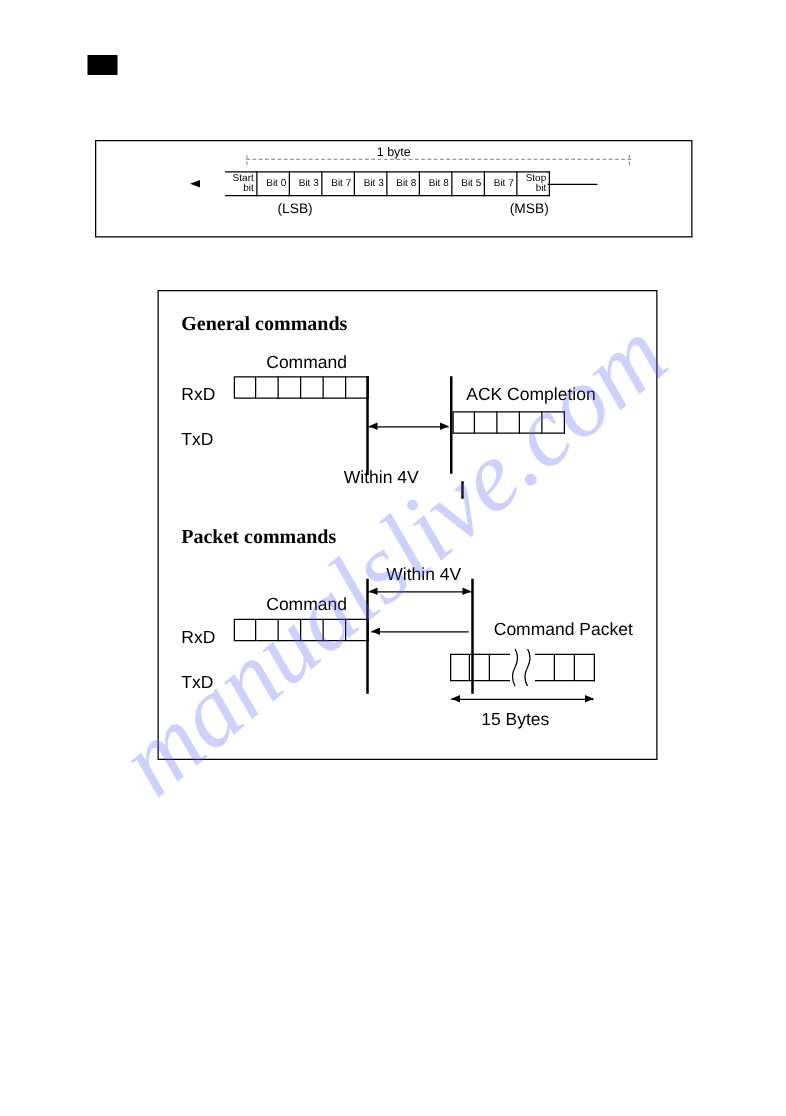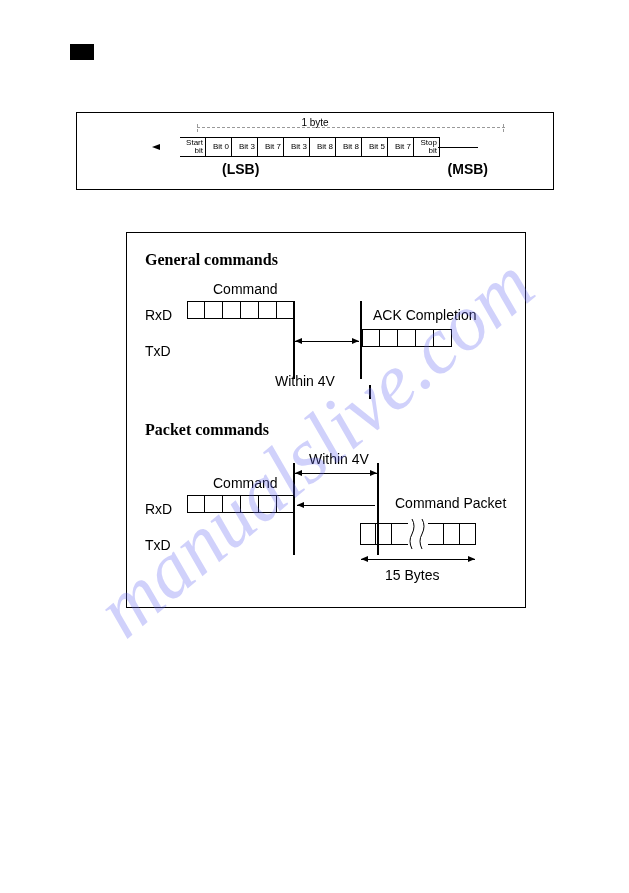--- a/index.html
+++ b/index.html
@@ -96,25 +96,24 @@
     .arrow-line {
       width: 40px;
       height: 1px;
       background: #000;
       margin-left: -2px;
     }
     .bits-labels {
       position: absolute;
       top: 48px;
       left: 0;
-      right: 0;
+      right: 12px;
       display: flex;
       justify-content: space-between;
-      font-size: 14px;
-      font-weight: bold;
+      font-size: 11px;
     }
     .figure2 {
       position: absolute;
       top: 232px;
       left: 126px;
       width: 400px;
       height: 376px;
       border: 1.5px solid #000;
       padding: 18px;
     }
@@ -216,21 +215,21 @@
     <div class="bit-cell">Bit 3</div>
     <div class="bit-cell">Bit 8</div>
     <div class="bit-cell">Bit 8</div>
     <div class="bit-cell">Bit 5</div>
     <div class="bit-cell">Bit 7</div>
     <div class="bit-cell">Stop<br>bit</div>
     <div class="arrow-line"></div>
   </div>
   <div class="bits-labels">
     <span style="margin-left:145px">(LSB)</span>
-    <span style="margin-right:65px">(MSB)</span>
+    <span style="margin-right:102px">(MSB)</span>
   </div>
 </div>
 
 <div class="figure2">
 
   <div class="section-title">General commands</div>
   <div class="section">
     <span class="label" style="top:0;left:68px">Command</span>
     <span class="label" style="top:26px;left:0">RxD</span>
     <span class="label" style="top:62px;left:0">TxD</span>

